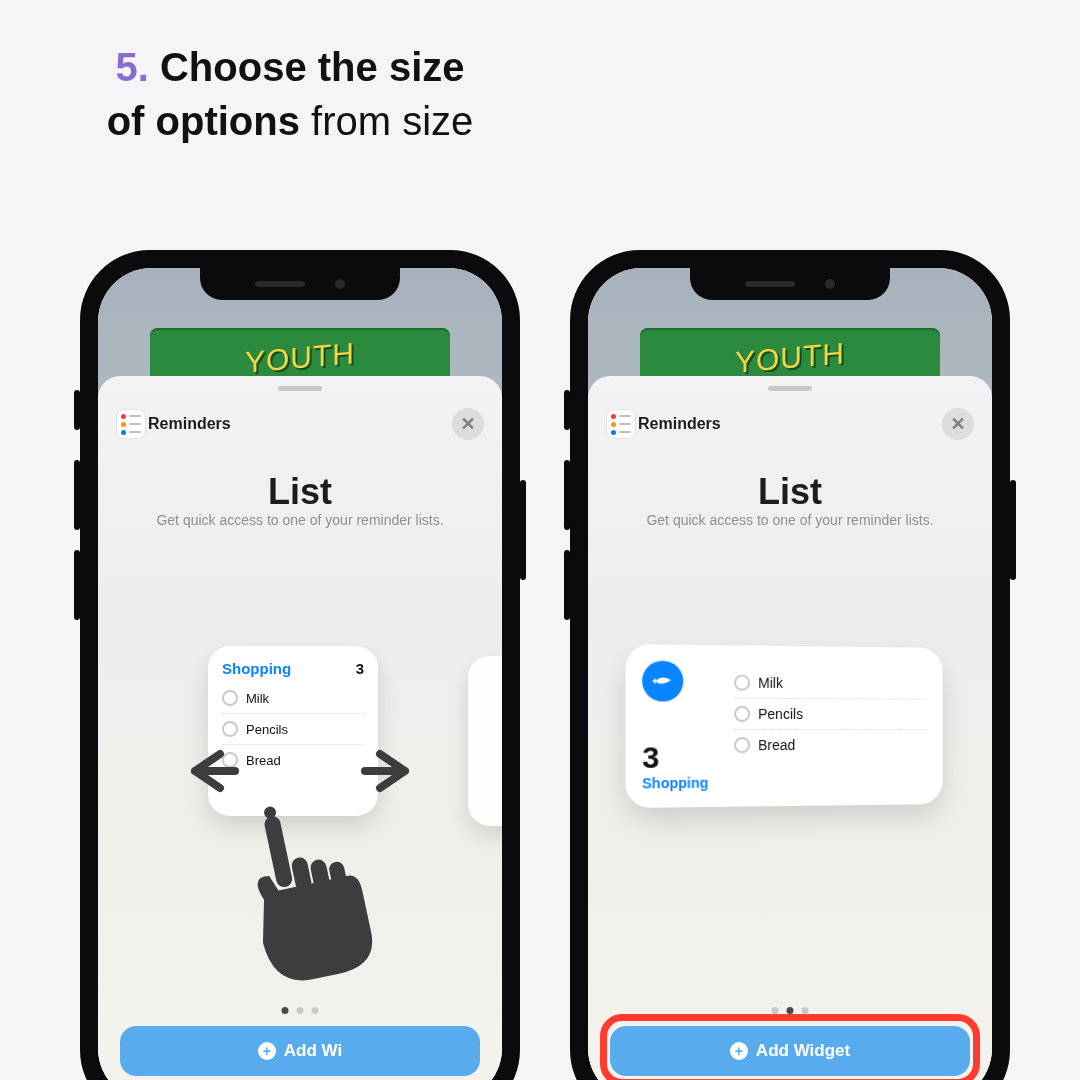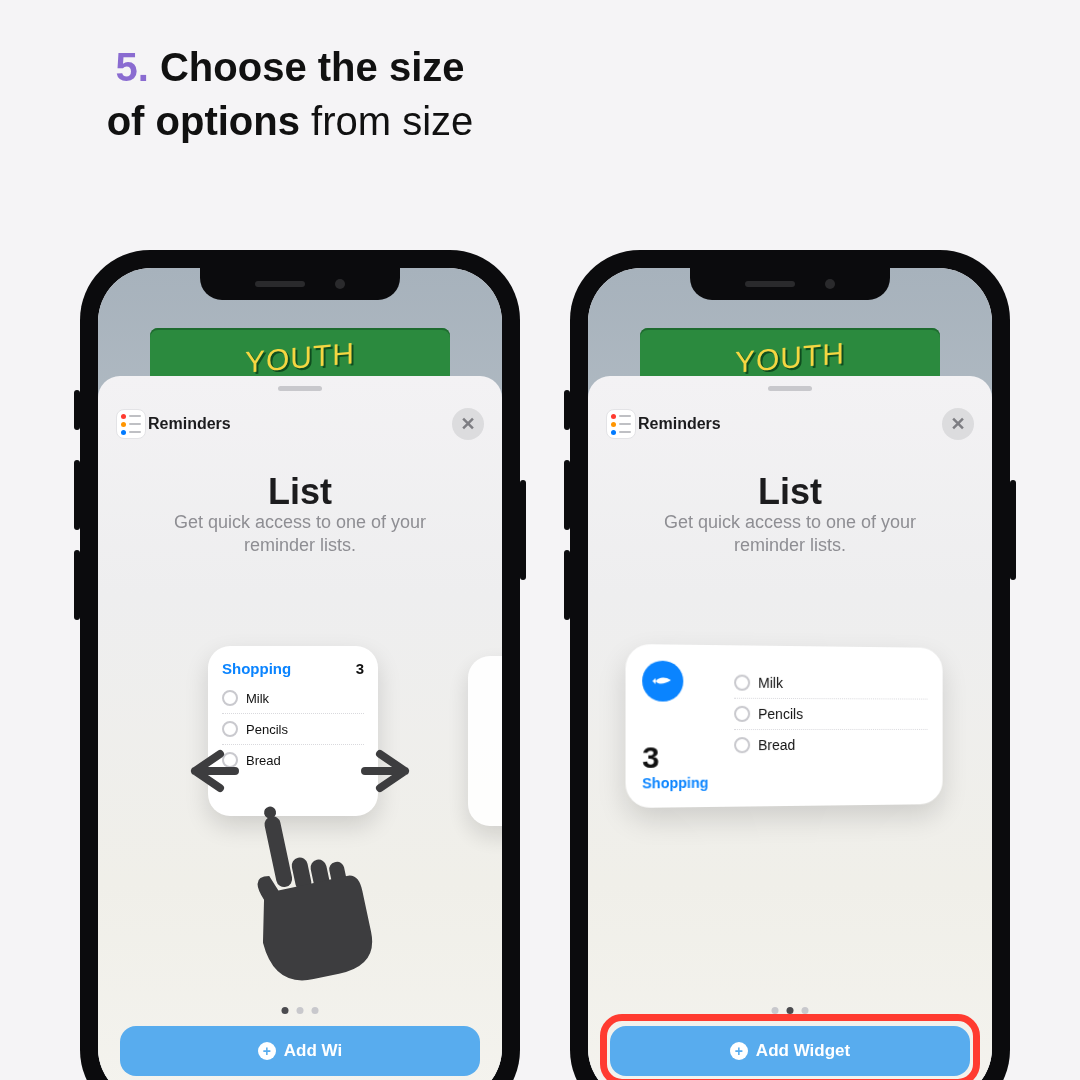--- a/index.html
+++ b/index.html
@@ -115,21 +115,21 @@
     margin-left:auto; width:32px; height:32px; border-radius:50%;
     background:#dcdcde; display:flex; align-items:center; justify-content:center;
     color:#7d7d82; font-size:18px; font-weight:700;
   }
   .sheet-title {
     position:absolute; top:95px; left:0; right:0; text-align:center;
     font-size:36px; font-weight:800; color:#1c1c1e;
   }
   .sheet-sub {
     position:absolute; top:135px; left:40px; right:40px; text-align:center;
-    font-size:18px; color:#8e8e93; line-height:1.3;
+    font-size:14px; color:#8e8e93; line-height:1.3;
   }
 
   .pager {
     position:absolute; bottom:88px; left:50%; transform:translateX(-50%);
     display:flex; gap:8px;
   }
   .pager .pd { width:7px; height:7px; border-radius:50%; background:#c8c8cc; }
   .pager .pd.active { background:#4b4b4f; }
 
   .add-btn {

